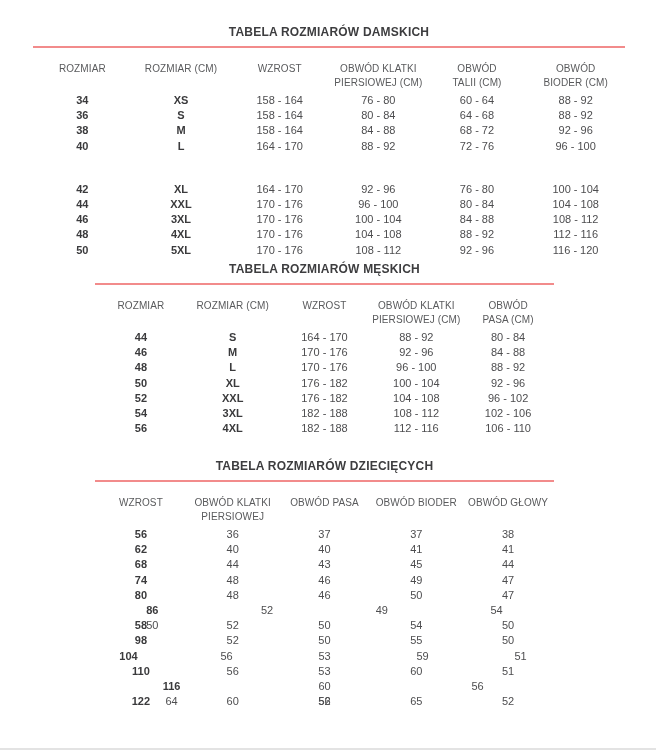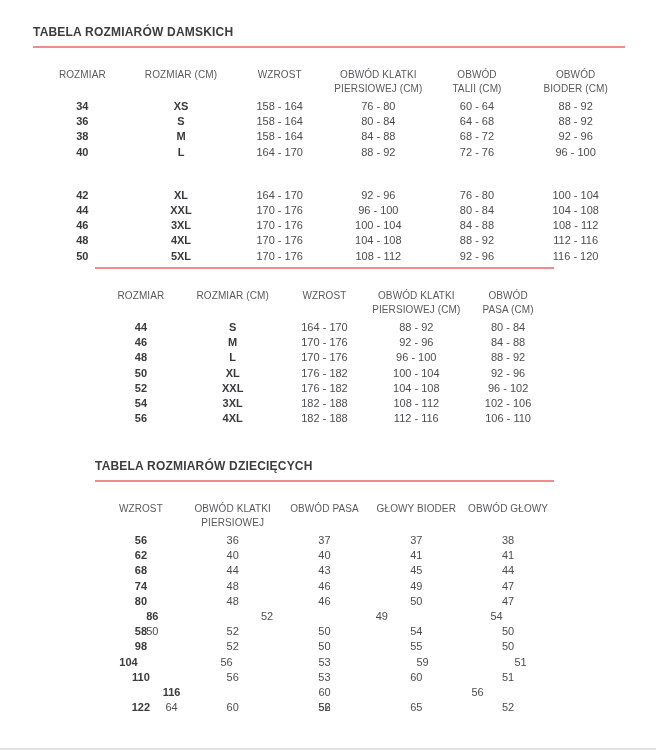--- a/index.html
+++ b/index.html
@@ -8,32 +8,32 @@
     background: #ffffff;
     font-family: "Liberation Sans", "DejaVu Sans", sans-serif;
     position: relative;
     overflow: hidden;
   }
   .size-table { position: absolute; }
   .table-title {
     font-size: 12px;
     font-weight: 700;
     color: #3d3d3f;
-    text-align: left;
+    text-align: center;
     line-height: 16px;
     letter-spacing: 0.2px;
   }
   .accent-line {
     height: 2px;
     margin-top: 6px;
     background: #f28b8b;
   }
   .thead {
     display: grid;
-    margin-top: 20px;
+    margin-top: 14px;
     align-items: start;
     height: 28px;
   }
   .th {
     font-size: 10px;
     line-height: 14px;
     color: #595a5c;
     text-align: center;
     white-space: pre-line;
     letter-spacing: 0.1px;
@@ -152,20 +152,21 @@
         <div class="td bold">5XL</div>
         <div class="td">170 - 176</div>
         <div class="td">108 - 112</div>
         <div class="td">92 - 96</div>
         <div class="td">116 - 120</div>
       </div>
     </div>
 </section>
 
 <section class="size-table" id="table-1">
+  <div class="table-title">TABELA ROZMIARÓW MĘSKICH</div>
   <div class="accent-line" style="background: rgb(242, 139, 139);"></div>
   <div class="thead" style="grid-template-columns: repeat(5, 1fr);">
       <div class="th">ROZMIAR</div>
       <div class="th">ROZMIAR (CM)</div>
       <div class="th">WZROST</div>
       <div class="th">OBWÓD KLATKI
 PIERSIOWEJ (CM)</div>
       <div class="th">OBWÓD
 PASA (CM)</div>
     </div>
@@ -223,21 +224,21 @@
 </section>
 
 <section class="size-table" id="table-2">
   <div class="table-title">TABELA ROZMIARÓW DZIECIĘCYCH</div>
   <div class="accent-line" style="background: rgb(242, 139, 139);"></div>
   <div class="thead" style="grid-template-columns: repeat(5, 1fr);">
       <div class="th">WZROST</div>
       <div class="th">OBWÓD KLATKI
 PIERSIOWEJ</div>
       <div class="th">OBWÓD PASA</div>
-      <div class="th">GŁOWY BIODER</div>
+      <div class="th">OBWÓD BIODER</div>
       <div class="th">OBWÓD GŁOWY</div>
     </div>
   <div class="tbody">
       <div class="tr" style="grid-template-columns: repeat(5, 1fr);">
         <div class="td bold">56</div>
         <div class="td">36</div>
         <div class="td">37</div>
         <div class="td">37</div>
         <div class="td">38</div>
       </div>

